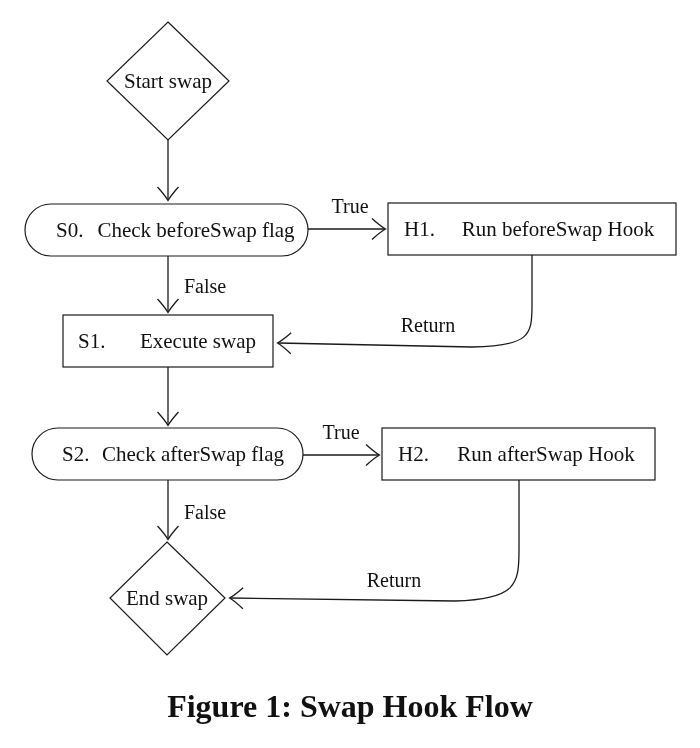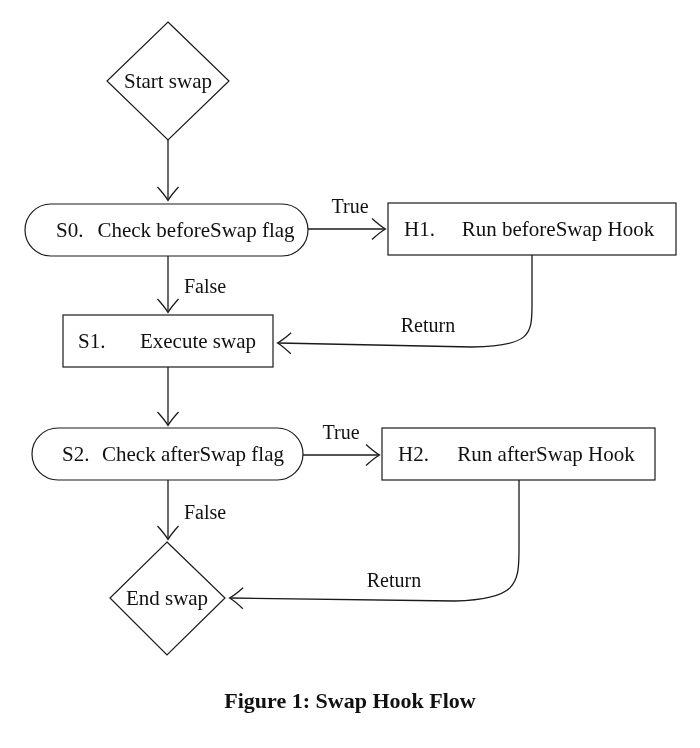--- a/index.html
+++ b/index.html
@@ -41,21 +41,21 @@
     fill: #111111;
   }
   .caption {
     position: absolute;
     left: 0;
     top: 688px;
     width: 700px;
     text-align: center;
     font-family: "Liberation Serif", serif;
     font-weight: bold;
-    font-size: 22px;
+    font-size: 32px;
     color: #111111;
   }
 </style>
 </head>
 <body>
 
 <svg id="diagram" width="700" height="672" viewBox="0 0 700 672" xmlns="http://www.w3.org/2000/svg">
   <defs>
     <marker id="arrowhead" viewBox="-17 -14 20 28" refX="-0.5" refY="0" markerWidth="20" markerHeight="28" orient="auto" markerUnits="userSpaceOnUse">
       <path d="M-13.5,-10.5 C-8,-5.5 -3.5,-2 0,0 C-3.5,2 -8,5.5 -13.5,10.5" fill="none" stroke="#1a1a1a" stroke-width="1.3"></path>

